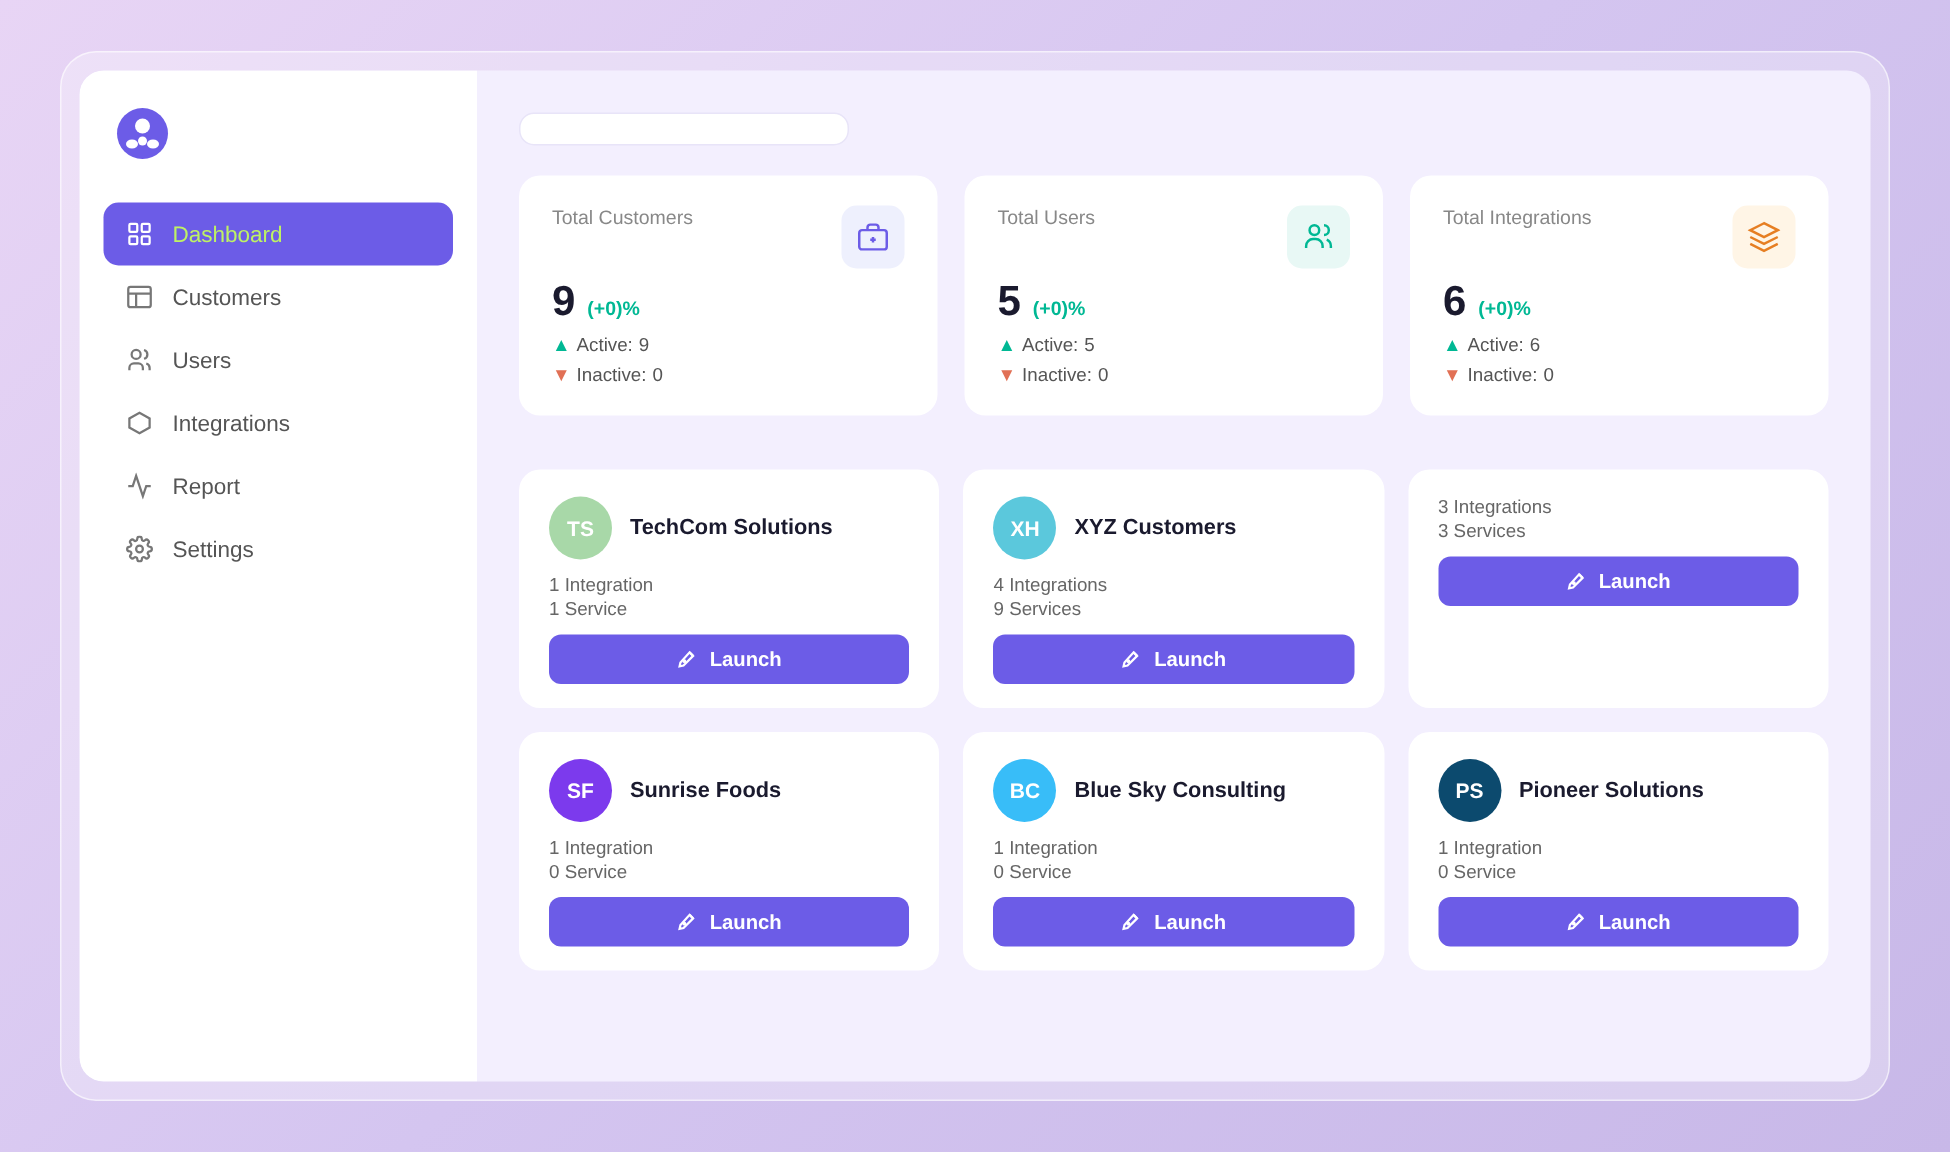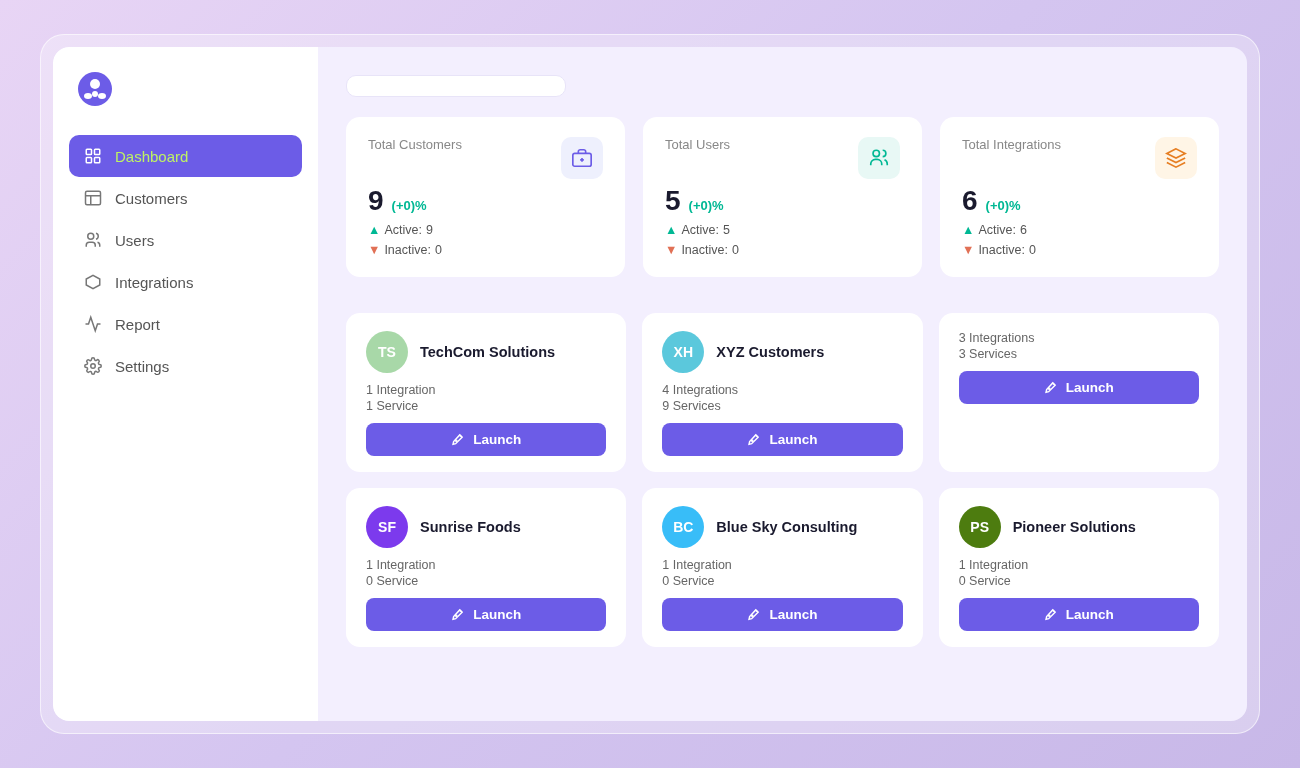--- a/index.html
+++ b/index.html
@@ -506,21 +506,21 @@
       <svg width="14" height="14" viewBox="0 0 24 24" fill="none" stroke="white" stroke-width="2.5">
                   <path d="M4.5 16.5l-1 4.5 4.5-1L19 9 15 5 4.5 16.5z"></path>
                   <path d="M15 5l4 4"></path>
                   <circle cx="9" cy="15" r="1" fill="white"></circle>
                 </svg>
       Launch
     </button>
   </div>
             <div class="customer-card">
     <div class="customer-header">
-      <div class="customer-avatar" style="background:#4d7c0f">PS</div>
+      <div class="customer-avatar" style="background:#0c4a6e">PS</div>
       <span class="customer-name">Pioneer Solutions</span>
     </div>
     <div class="customer-meta">
       <span class="customer-meta-item">1 Integration</span>
       <span class="customer-meta-item">0 Service</span>
     </div>
     <button class="launch-btn">
       <svg width="14" height="14" viewBox="0 0 24 24" fill="none" stroke="white" stroke-width="2.5">
                   <path d="M4.5 16.5l-1 4.5 4.5-1L19 9 15 5 4.5 16.5z"></path>
                   <path d="M15 5l4 4"></path>

